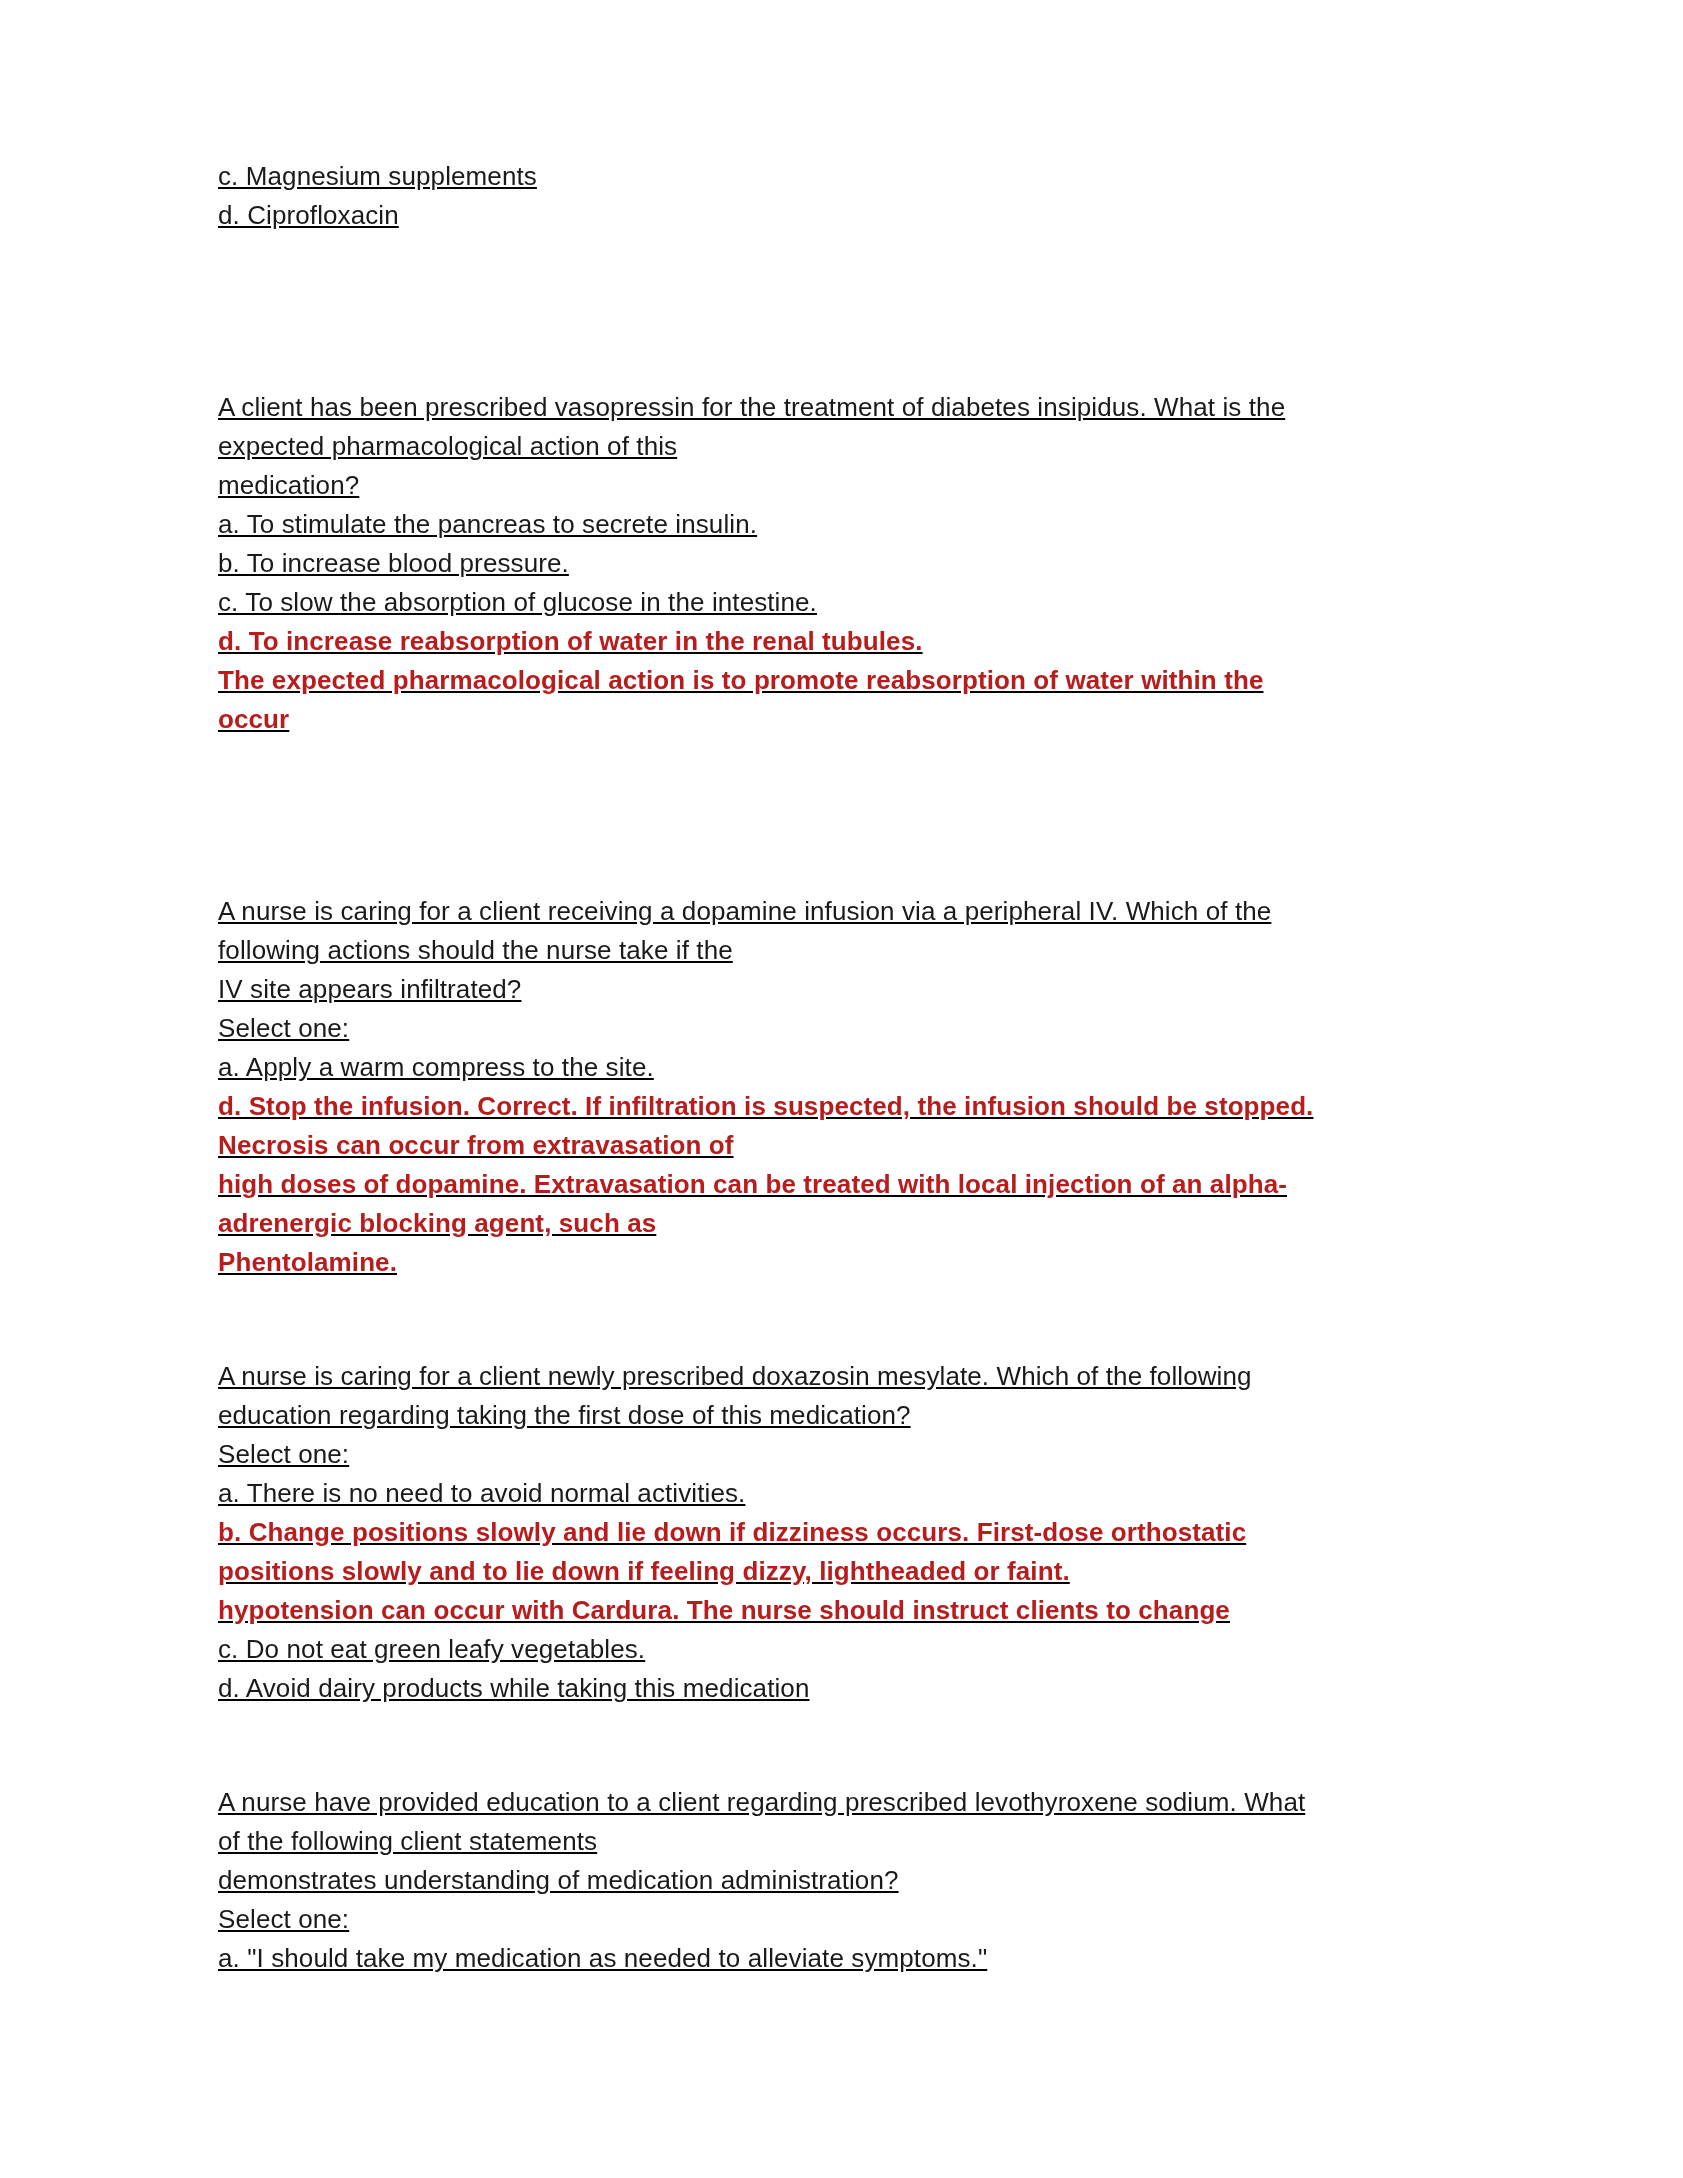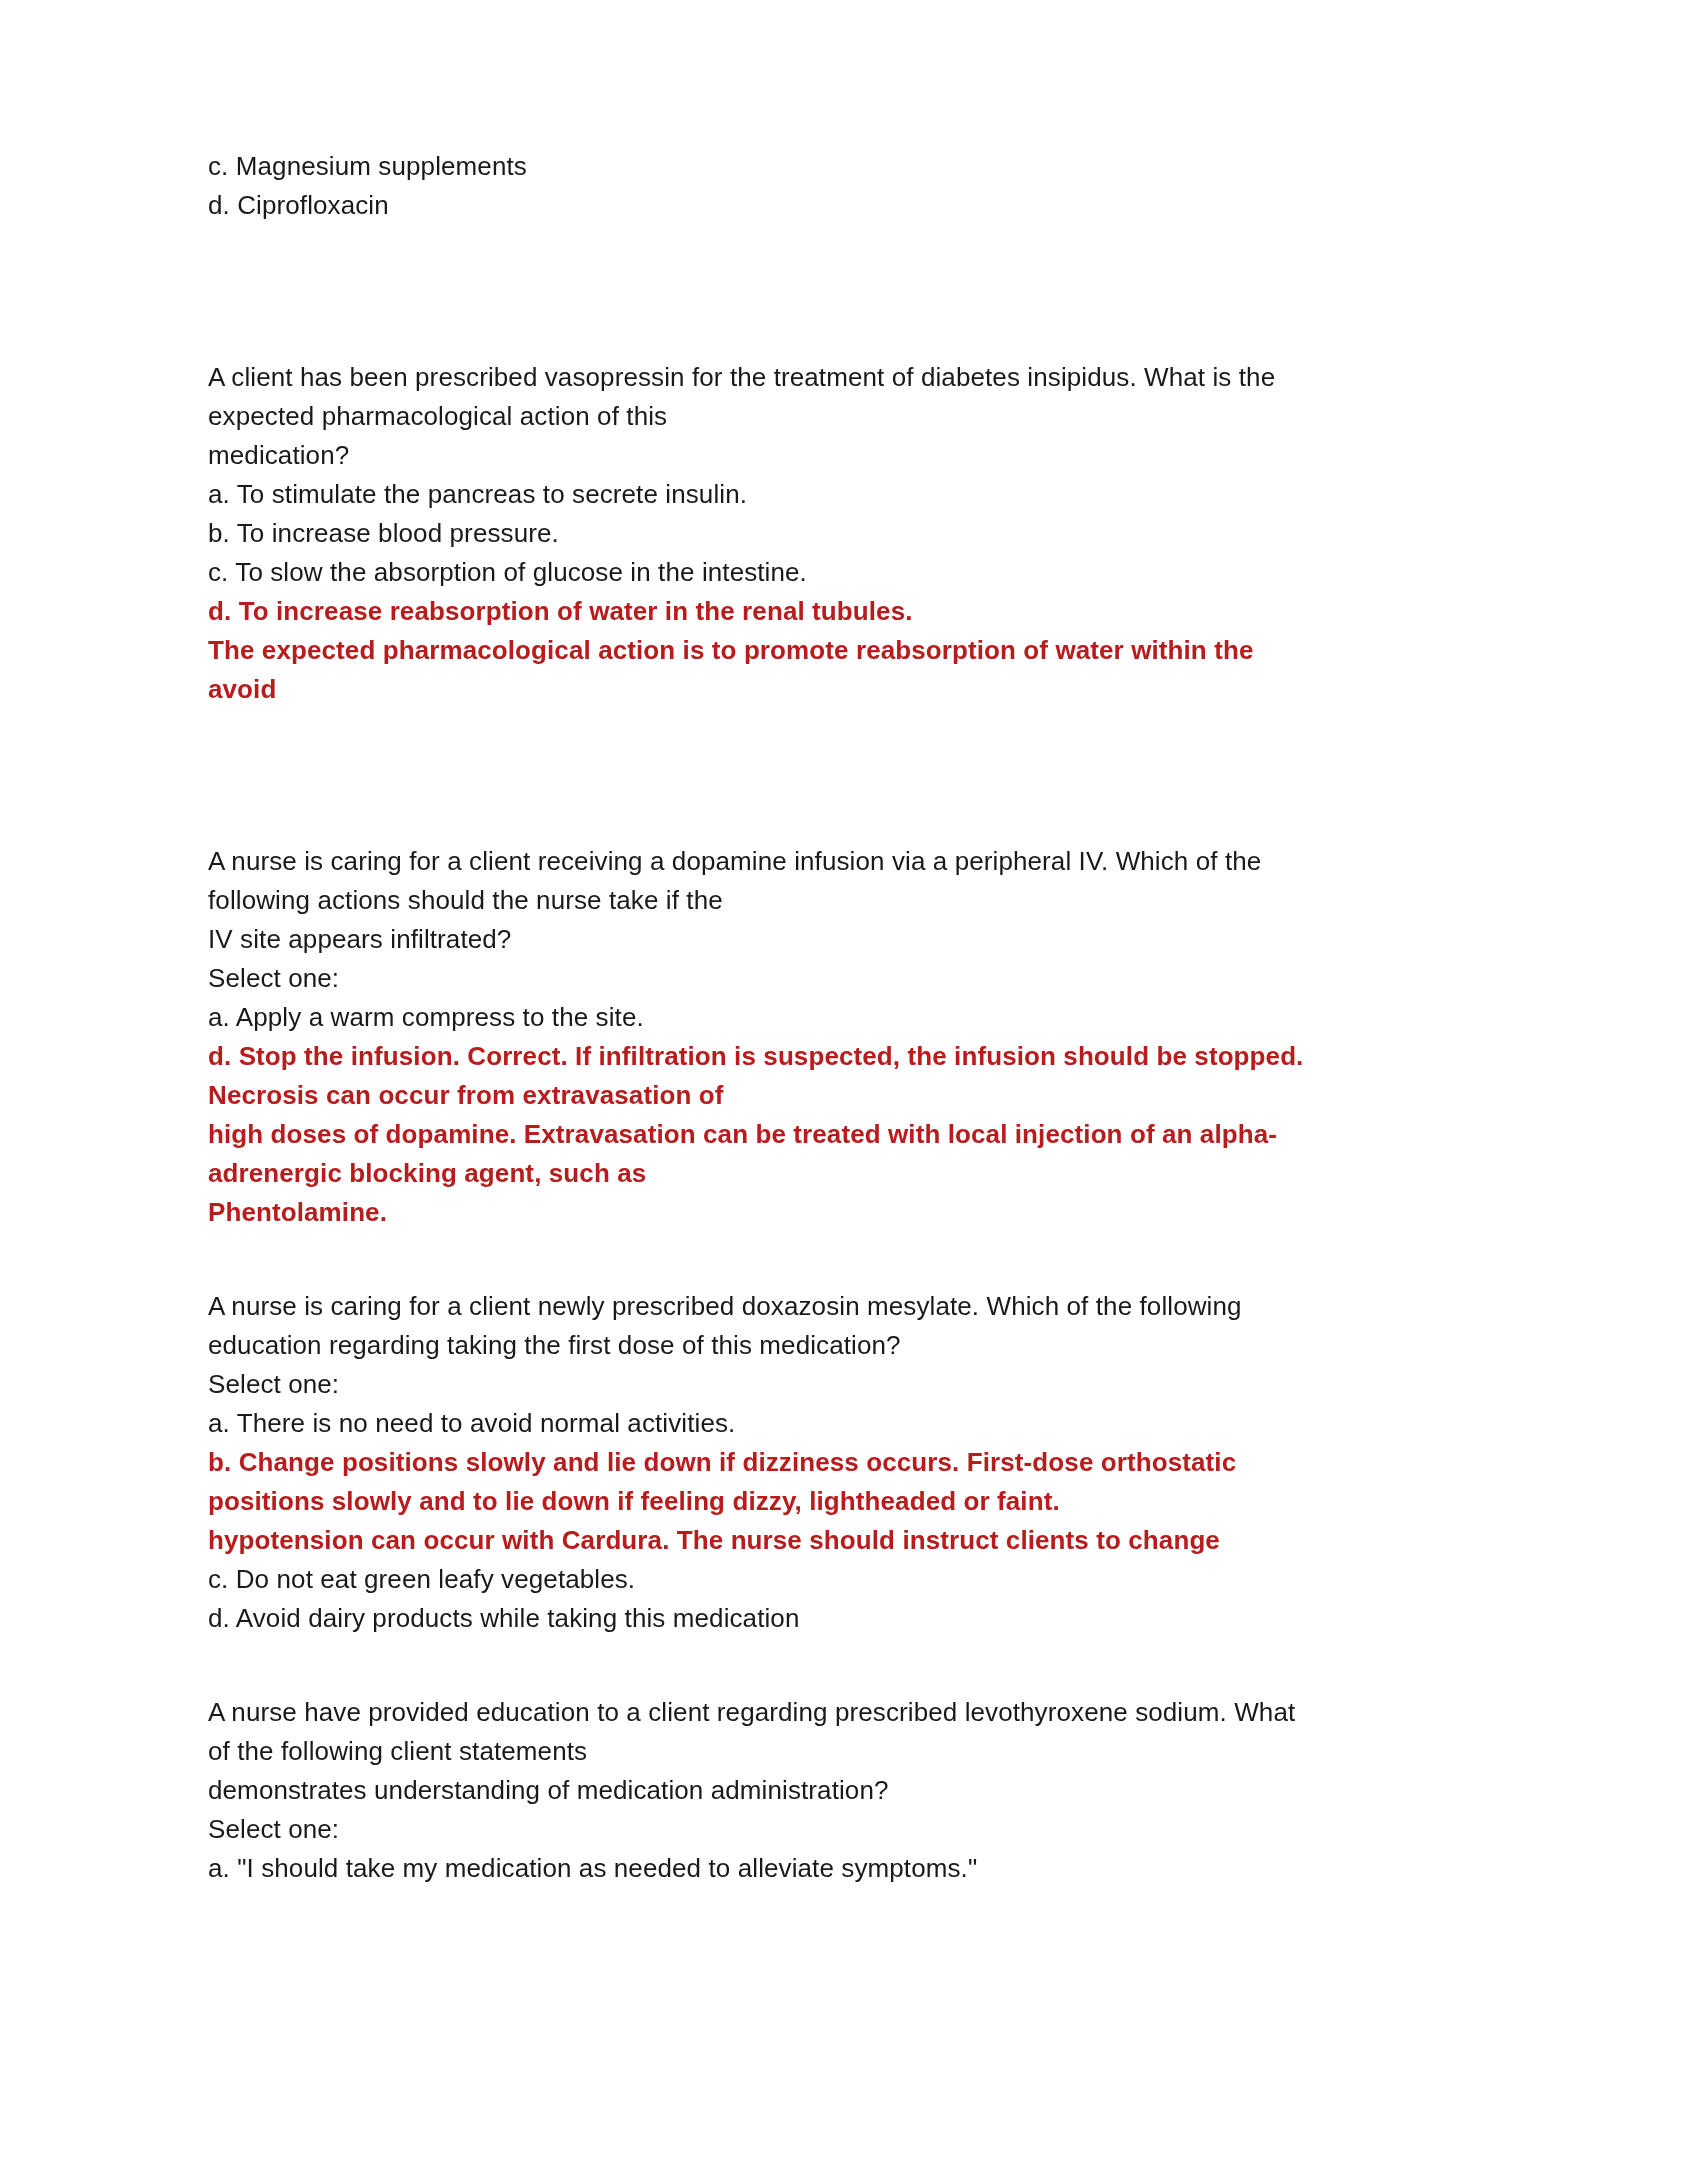--- a/index.html
+++ b/index.html
@@ -31,21 +31,21 @@
     letter-spacing: 0.1px;
     white-space: pre-wrap;
     color: #1a1a1a;
   }
   .line.green {
     color: #b91c1c;
     font-weight: bold;
   }
   .spacer-sm { height: 39px; }
   .spacer-lg { height: 117px; }
-  .block { margin: 8px; padding: 0; }
+  .block { margin: 18px; padding: 0; text-decoration: underline; }
 </style>
 </head>
 <body>
 
 <div class="page">
   <div class="doc-body">
 
     <div class="block">
       <div class="line">c. Magnesium supplements</div>
       <div class="line">d. Ciprofloxacin</div>
@@ -55,21 +55,21 @@
 
     <div class="block">
       <div class="line">A client has been prescribed vasopressin for the treatment of diabetes insipidus. What is the</div>
       <div class="line">expected pharmacological action of this</div>
       <div class="line">medication?</div>
       <div class="line">a. To stimulate the pancreas to secrete insulin.</div>
       <div class="line">b. To increase blood pressure.</div>
       <div class="line">c. To slow the absorption of glucose in the intestine.</div>
       <div class="line green">d. To increase reabsorption of water in the renal tubules.</div>
       <div class="line green">The expected pharmacological action is to promote reabsorption of water within the</div>
-      <div class="line green">avoid</div>
+      <div class="line green">occur</div>
     </div>
 
     <div class="spacer-lg"></div>
 
     <div class="block">
       <div class="line">A nurse is caring for a client receiving a dopamine infusion via a peripheral IV. Which of the</div>
       <div class="line">following actions should the nurse take if the</div>
       <div class="line">IV site appears infiltrated?</div>
       <div class="line">Select one:</div>
       <div class="line">a. Apply a warm compress to the site.</div>

